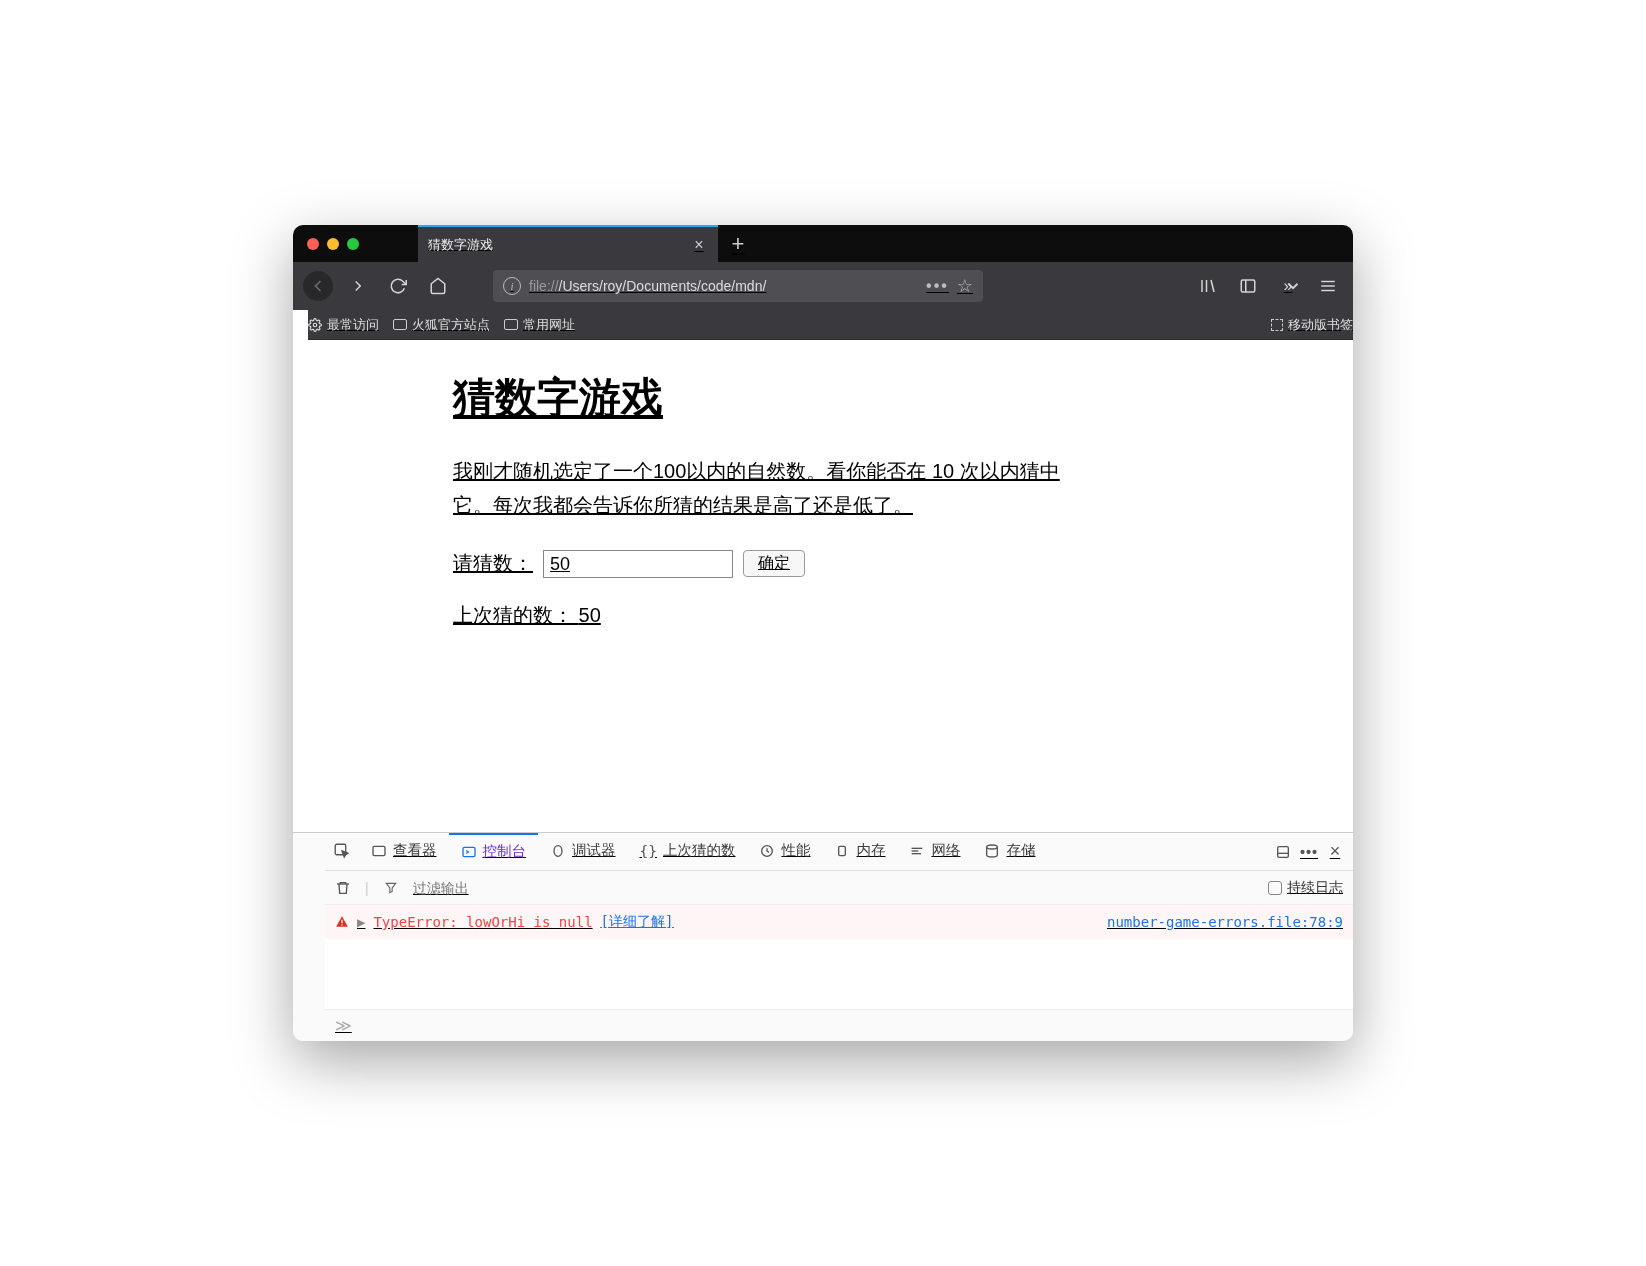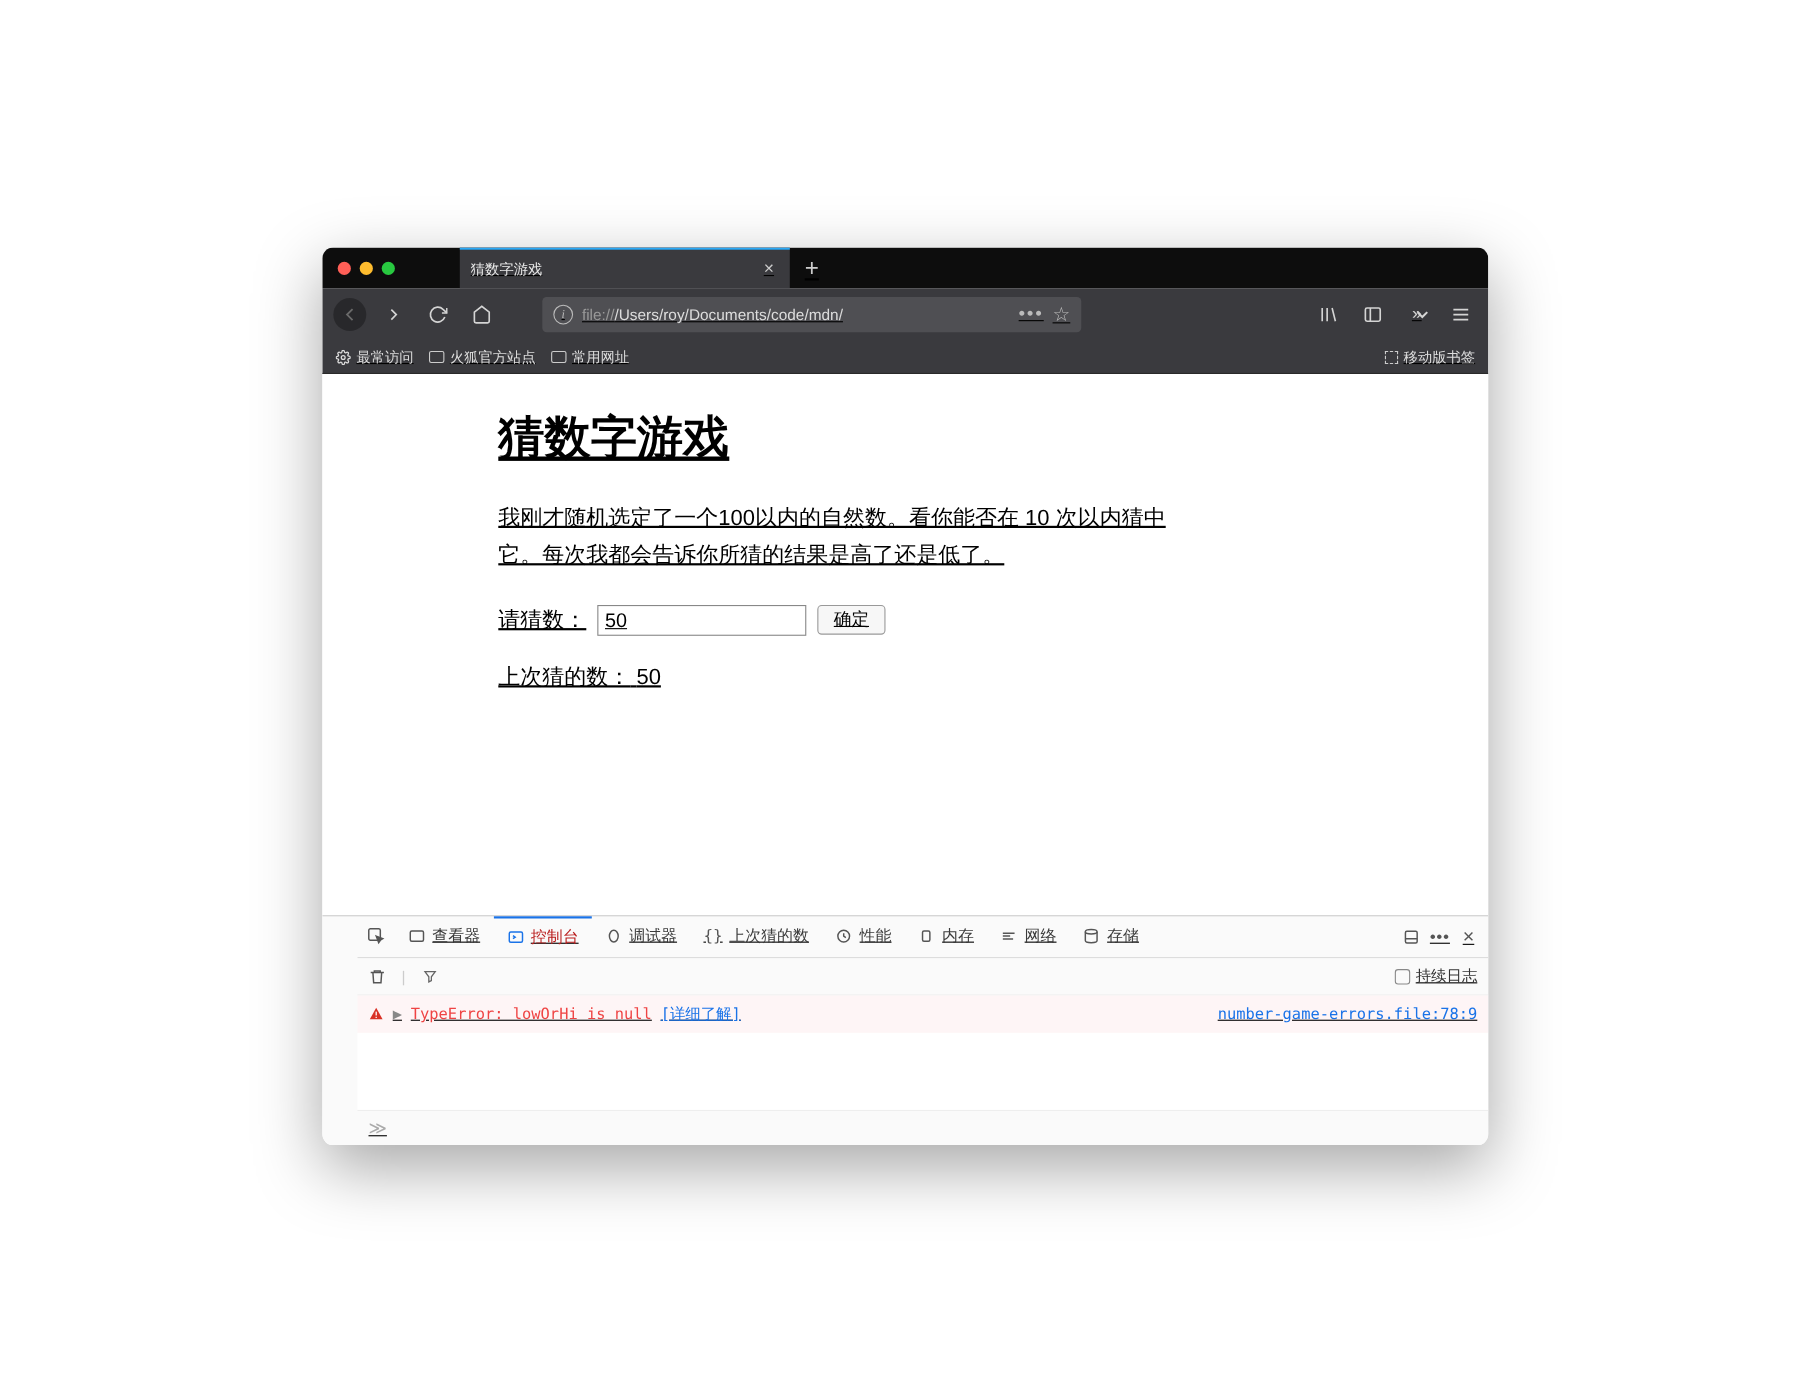--- a/index.html
+++ b/index.html
@@ -103,24 +103,25 @@
   .url-text .dim { color: #999; }
   .urlbar .dots { color:#bbb; letter-spacing:2px; font-weight:bold;}
   .urlbar .star { color:#bbb; font-size:18px;}
   .right-icons { margin-left:auto; display:flex; gap:10px; align-items:center;}
   .bookmarks-bar {
     background: #3a3a3e;
     height: 30px;
     display:flex;
     align-items:center;
     gap: 14px;
-    padding: 0 12px;
+    padding: 0 0;
     color: #ddd;
     font-size: 13px;
     border-bottom: 1px solid #2a2a2a;
+    margin-left: 15px;
   }
   .bm-item { display:flex; align-items:center; gap:5px; cursor:pointer;}
   .folder-icon { width:14px;height:11px;border:1px solid #ccc;border-radius:2px;position:relative;}
   .gear-icon { width:14px;height:14px;display:inline-block;}
   .mobile-bm { margin-left:auto; display:flex;align-items:center;gap:5px;}
 
   .content {
     flex: 1;
     background: #fff;
     overflow:hidden;
@@ -177,21 +178,21 @@
   }
   .dt-tabs {
     display:flex;
     align-items:center;
     height: 38px;
     border-bottom: 1px solid #ddd;
     font-size: 14.5px;
     color: #3b3b3b;
   }
   .dt-tab { display:flex; align-items:center; gap:6px; padding: 0 12px; height:100%; cursor:pointer; border-bottom: 2px solid transparent;}
-  .dt-tab.active { color: #b91c1c; border-top: 2px solid #1a73e8;}
+  .dt-tab.active { color: #6d28d9; border-top: 2px solid #1a73e8;}
   .dt-icon { width:16px; height:16px; display:inline-flex; align-items:center; justify-content:center;}
   .dt-right { margin-left:auto; display:flex; align-items:center; gap:10px; padding-right:10px;}
   .dt-filter {
     display:flex;
     align-items:center;
     height: 34px;
     border-bottom: 1px solid #eee;
     padding: 0 10px;
     gap: 14px;
     font-size: 14px;
@@ -419,20 +420,21 @@
             <path d="M8 6V4h8v2"></path>
             <path d="M6 6l1 14h10l1-14"></path>
           </svg>
       </div>
       <span style="color:#ccc">|</span>
       <div class="dt-icon">
         <svg width="14" height="14" viewBox="0 0 24 24" fill="none" stroke="#666" stroke-width="2">
             <path d="M4 4h16l-6 8v6l-4 2v-8z"></path>
           </svg>
       </div>
+      <input placeholder="过滤输出" style="">
       <div class="dt-persist">
         <span class="checkbox-box"></span>
         <span>持续日志</span>
       </div>
     </div>
 
     <div class="dt-msg">
       <span class="err-icon">
         <svg width="14" height="14" viewBox="0 0 24 24" fill="#d93025">
             <path d="M12 2 L22 20 H2 Z"></path>

